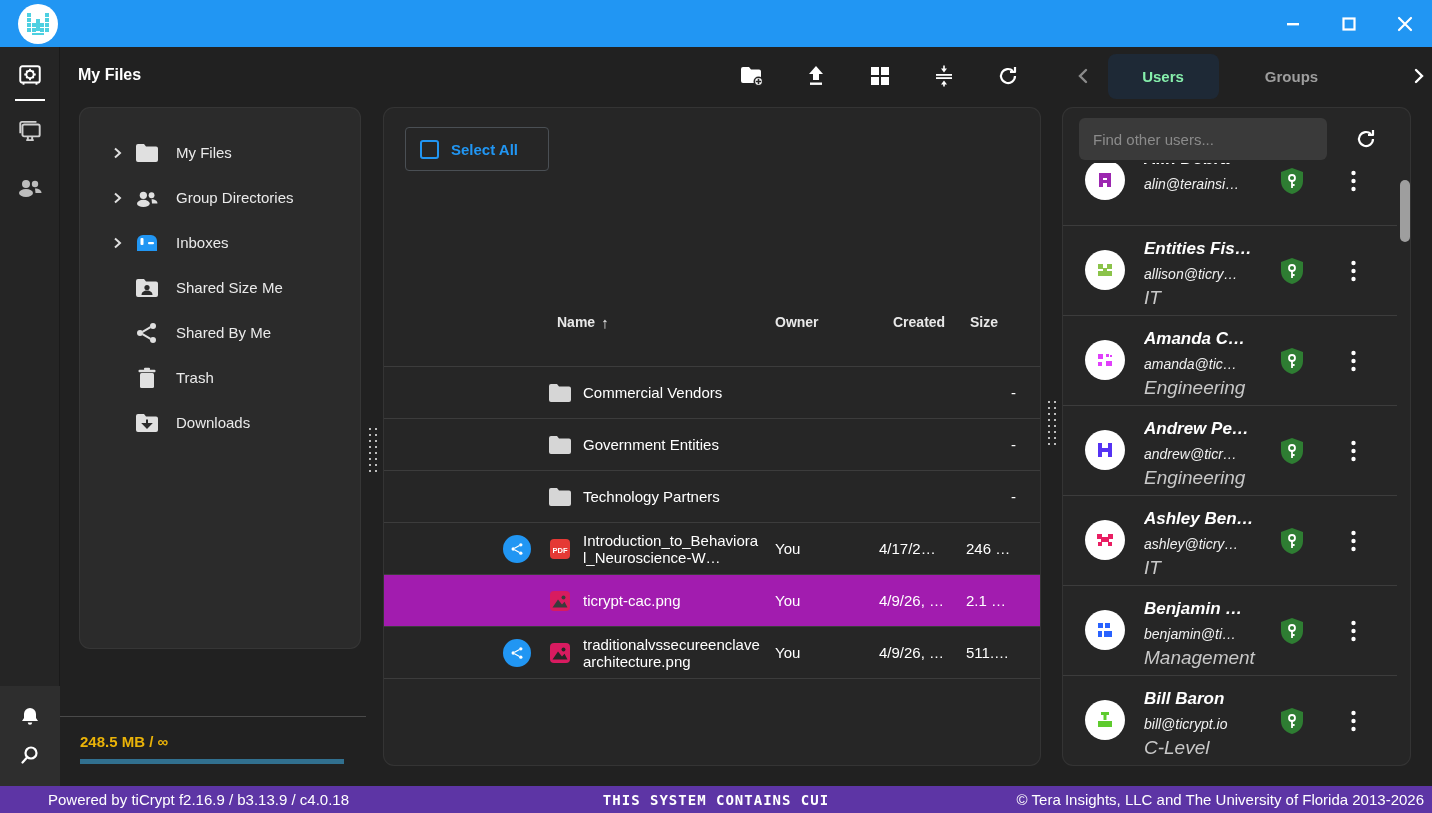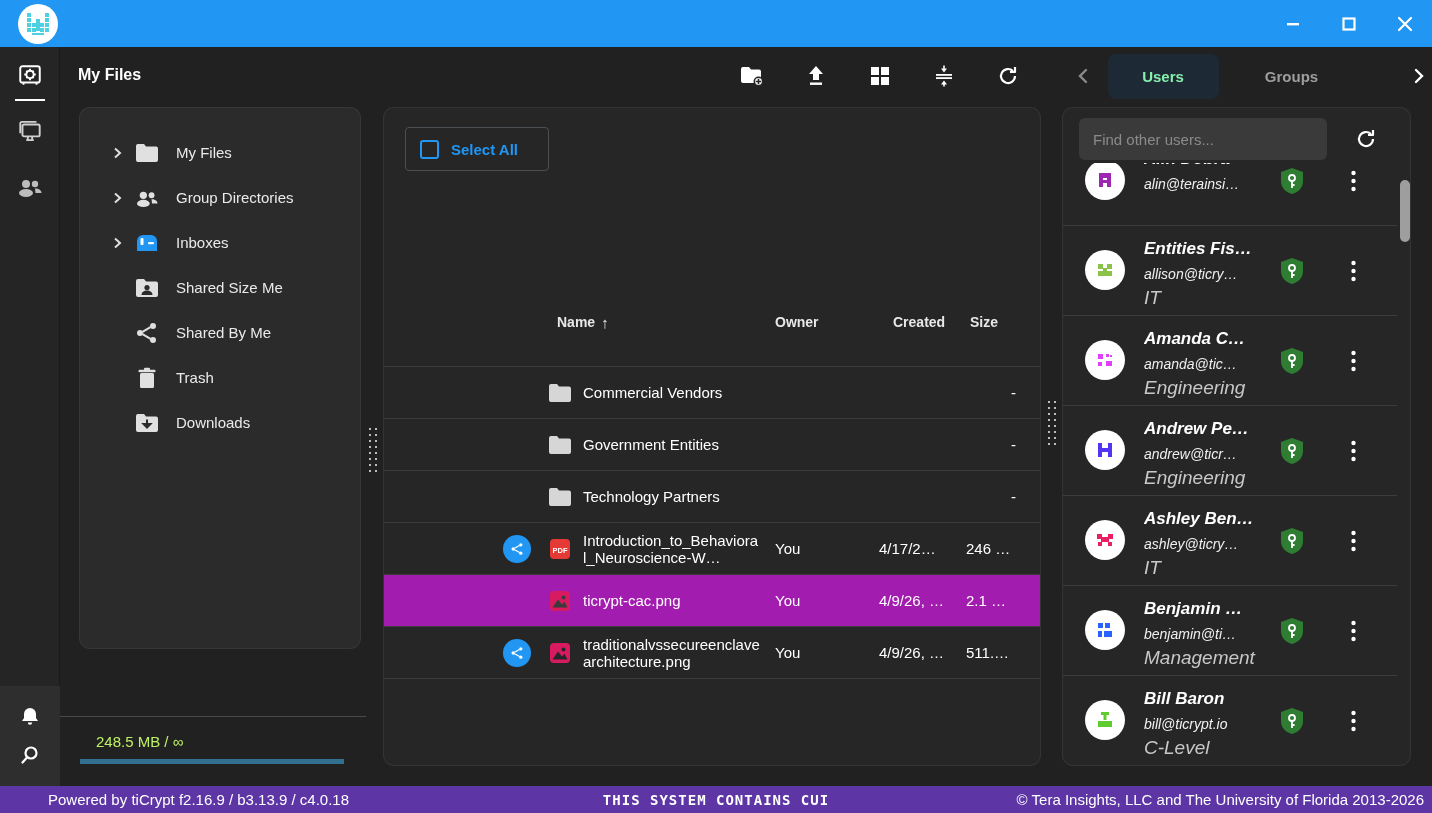--- a/index.html
+++ b/index.html
@@ -48,21 +48,21 @@
                  background-image:radial-gradient(#bdbdbd 1.1px, transparent 1.2px);
                  background-size:6px 6px; background-position:1px 1px; cursor:col-resize; }
   .dh-left  { left:366px; top:425px; }
   .dh-right { left:1045px; top:398px; }
 
   
   .transfer { position:absolute; left:80px; top:672px; width:285px; height:36px;
               display:flex; align-items:center; cursor:pointer; }
   .transfer-label { margin-left:26px; font-size:15px; color:#e0e0e0; }
   .quota-divider { position:absolute; left:60px; top:716px; width:306px; height:1px; background:#4a4a4a; }
-  .quota-text { position:absolute; left:96px; top:733px; font-size:15px; font-weight:400; color:#bef264; }
+  .quota-text { position:absolute; left:80px; top:733px; font-size:15px; font-weight:700; color:#eab308; }
   .quota-bar { position:absolute; left:80px; top:759px; width:264px; height:5px; background:#31708f; }
 
   
   .file-panel { position:absolute; left:384px; top:108px; width:656px; height:657px;
                 background:#262626; border-radius:10px; box-shadow:0 0 0 1px #343434; overflow:hidden; }
   .select-all { position:absolute; left:21px; top:19px; width:144px; height:44px;
                 border:1px solid #4a4f54; border-radius:4px; display:flex; align-items:center;
                 padding-left:14px; gap:12px; cursor:pointer; background:transparent; }
   .select-all .cb { width:19px; height:19px; border:2px solid #2196f3; border-radius:3px; background:transparent; }
   .select-all .lbl { color:#2196f3; font-size:15px; font-weight:700; }

